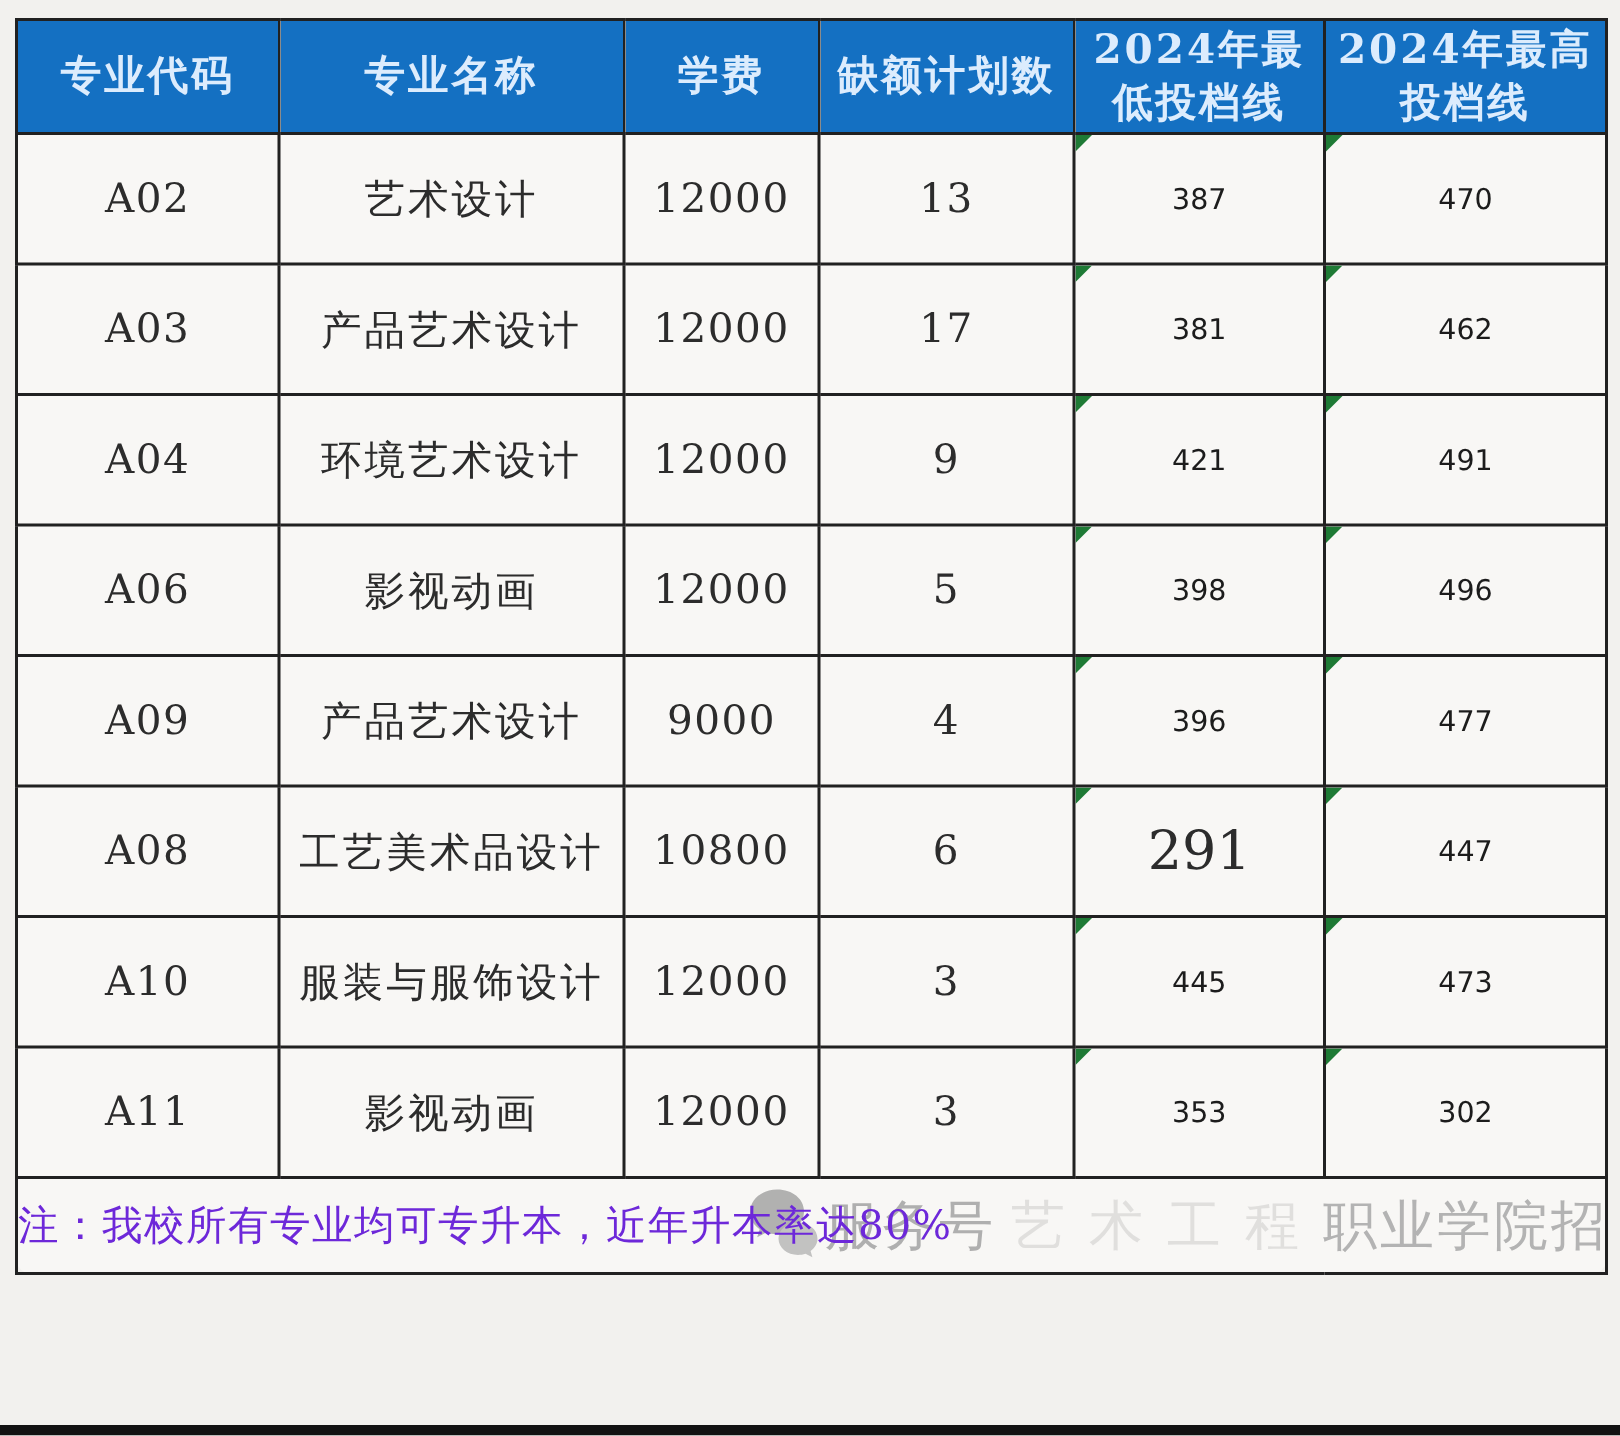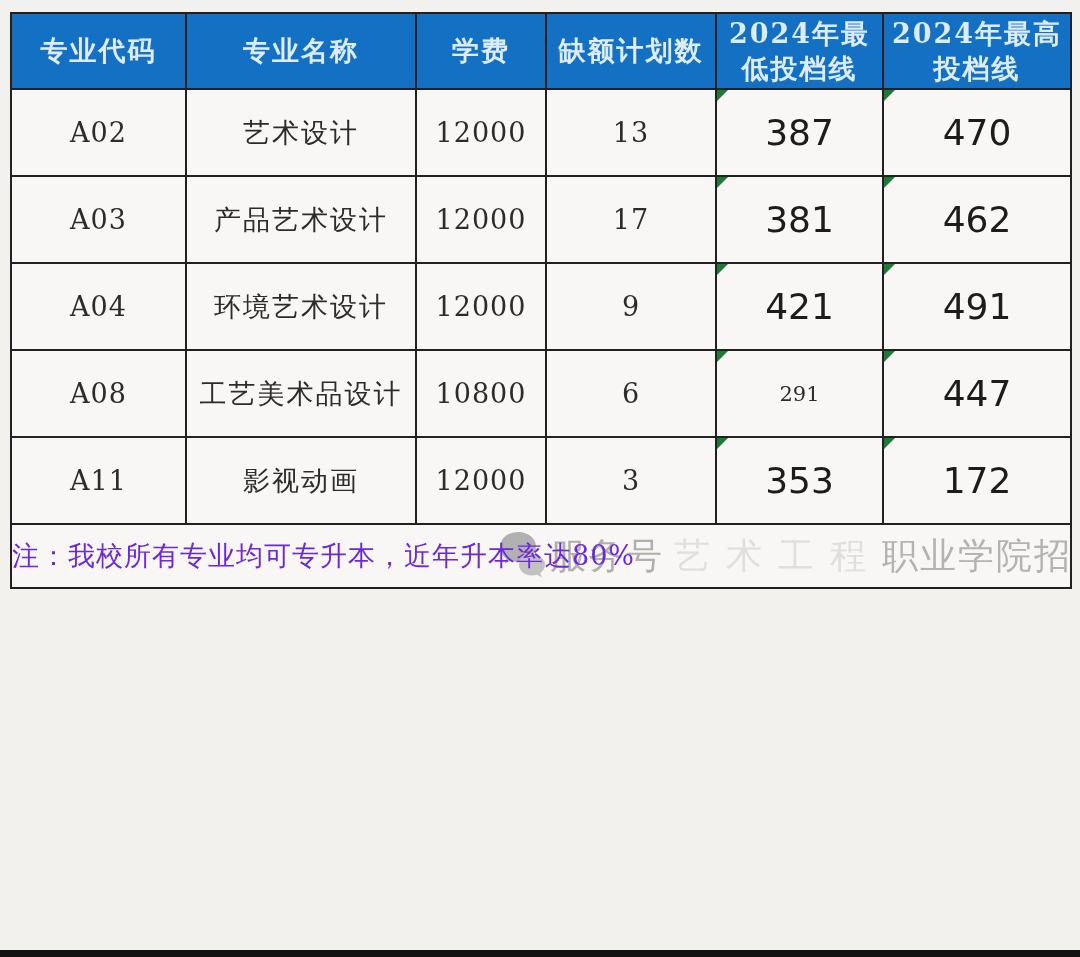--- a/index.html
+++ b/index.html
@@ -19,26 +19,26 @@
     padding:0; position:relative; overflow:hidden;
   }
   thead th {
     background:#1470c2; color:#dcecfd; font-size:27px; font-weight:bold;
     height:74px; line-height:1.3; letter-spacing:2px; padding:0 6px;
   }
   tbody td { height:85px; font-size:27px; color:#2c2c2c; letter-spacing:1px; }
   td.c-name { letter-spacing:2px;font-family:Liberation Serif, serif; }
   td.c-min, td.c-max {
     font-family:"DejaVu Sans","Liberation Sans",sans-serif;
-    font-size:36px; color:#1c1c1c; letter-spacing:0;
+    font-size:19px; color:#1c1c1c; letter-spacing:0;
   }
   
   tr.serif-min td.c-min {
     font-family:"DejaVu Serif","Liberation Serif",serif;
-    font-size:21px; color:#2c2c2c;
+    font-size:36px; color:#2c2c2c;
   }
   
   .flag {
     position:absolute; top:0; left:0; width:0; height:0; display:block;
     border-top:11px solid #1e7a35; border-right:11px solid transparent;
   }
   tr.note-row td { height:62px; }
   .note-wrap { position:relative; width:100%; height:100%; }
   .note-text {
     position:absolute; z-index:2; left:0; right:0; top:50%;
@@ -101,35 +101,59 @@
         <td class="c-max"><span class="flag"></span><span>462</span></td>
       </tr>
       <tr>
         <td class="c-code">A04</td>
         <td class="c-name">环境艺术设计</td>
         <td class="c-fee">12000</td>
         <td class="c-quota">9</td>
         <td class="c-min"><span class="flag"></span><span>421</span></td>
         <td class="c-max"><span class="flag"></span><span>491</span></td>
       </tr>
+      <tr>
+        <td class="c-code">A06</td>
+        <td class="c-name">影视动画</td>
+        <td class="c-fee">12000</td>
+        <td class="c-quota">5</td>
+        <td class="c-min"><span class="flag"></span><span>398</span></td>
+        <td class="c-max"><span class="flag"></span><span>496</span></td>
+      </tr>
+      <tr>
+        <td class="c-code">A09</td>
+        <td class="c-name">产品艺术设计</td>
+        <td class="c-fee">9000</td>
+        <td class="c-quota">4</td>
+        <td class="c-min"><span class="flag"></span><span>396</span></td>
+        <td class="c-max"><span class="flag"></span><span>477</span></td>
+      </tr>
       <tr class="serif-min">
         <td class="c-code">A08</td>
         <td class="c-name">工艺美术品设计</td>
         <td class="c-fee">10800</td>
         <td class="c-quota">6</td>
         <td class="c-min"><span class="flag"></span><span>291</span></td>
         <td class="c-max"><span class="flag"></span><span>447</span></td>
       </tr>
       <tr>
+        <td class="c-code">A10</td>
+        <td class="c-name">服装与服饰设计</td>
+        <td class="c-fee">12000</td>
+        <td class="c-quota">3</td>
+        <td class="c-min"><span class="flag"></span><span>445</span></td>
+        <td class="c-max"><span class="flag"></span><span>473</span></td>
+      </tr>
+      <tr>
         <td class="c-code">A11</td>
         <td class="c-name">影视动画</td>
         <td class="c-fee">12000</td>
         <td class="c-quota">3</td>
         <td class="c-min"><span class="flag"></span><span>353</span></td>
-        <td class="c-max"><span class="flag"></span><span>172</span></td>
+        <td class="c-max"><span class="flag"></span><span>302</span></td>
       </tr>
       <tr class="note-row">
         <td colspan="6">
           <div class="note-wrap">
             <div class="watermark">
               <svg class="wm-icon" viewBox="0 0 48 52">
                 <path d="M20 2C9.5 2 2 9 2 17.2c0 4.6 2.5 8.6 6.4 11.3l-1.6 5.3 5.9-3.1c2.2.7 4.7 1.1 7.3 1.1 10.5 0 18-7 18-15.2S30.5 2 20 2z" fill="#a0a0a0"></path>
                 <path d="M34 24c-7.2 0-13 4.8-13 10.8 0 6 5.8 10.8 13 10.8 1.8 0 3.5-.3 5-.8l4.6 2.4-1.2-4.2c2.8-2 4.6-5 4.6-8.2C47 28.8 41.2 24 34 24z" fill="#b5b5b5"></path>
               </svg>
               <span class="wm-prefix">服务号</span>

